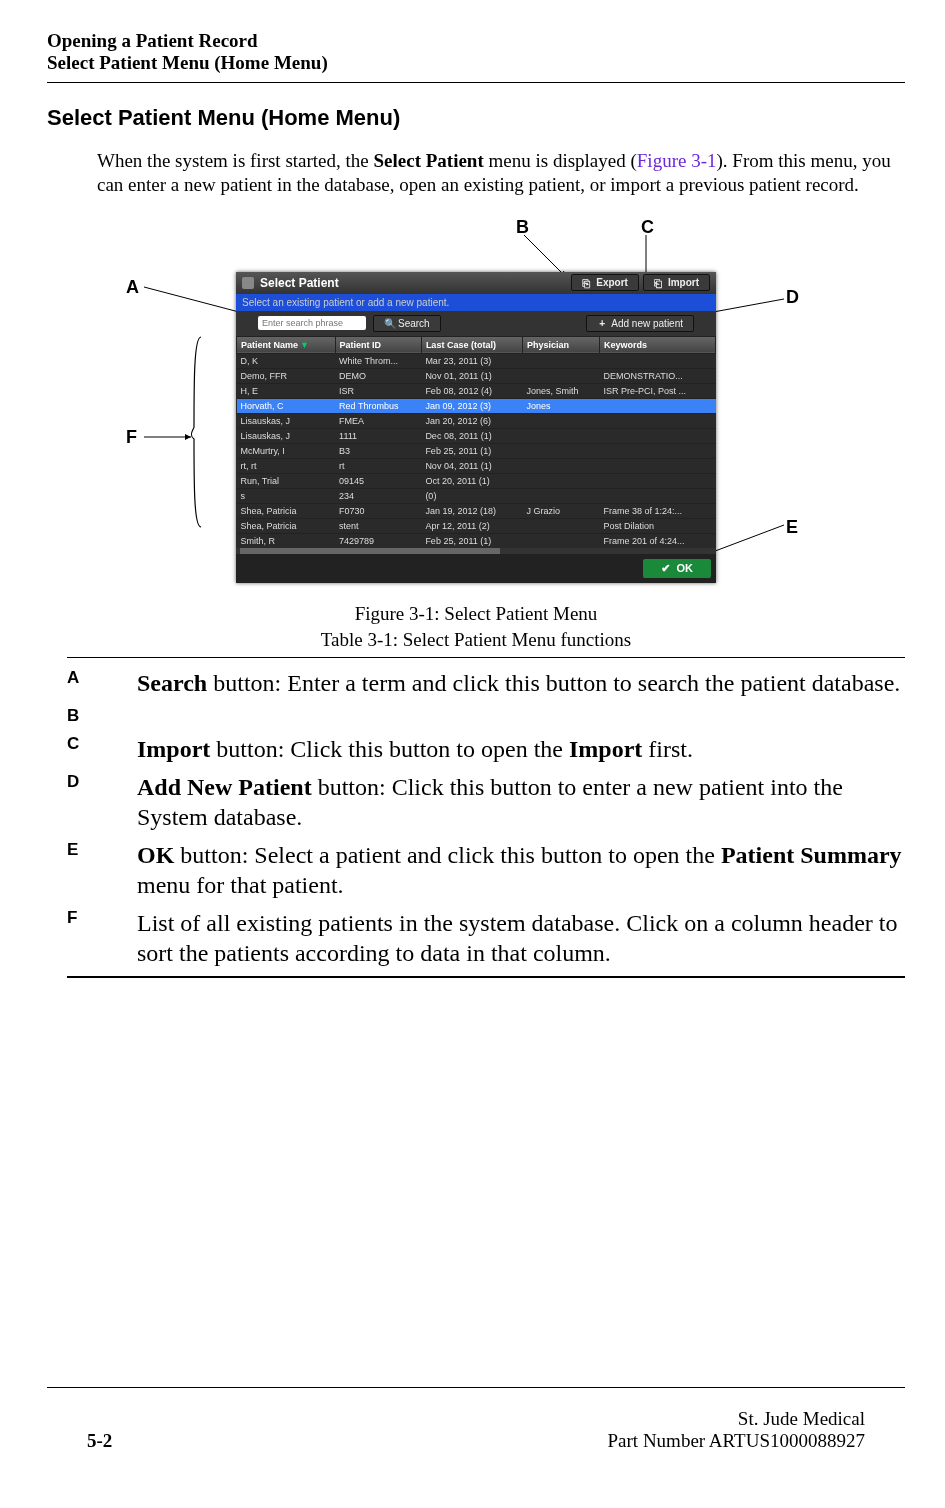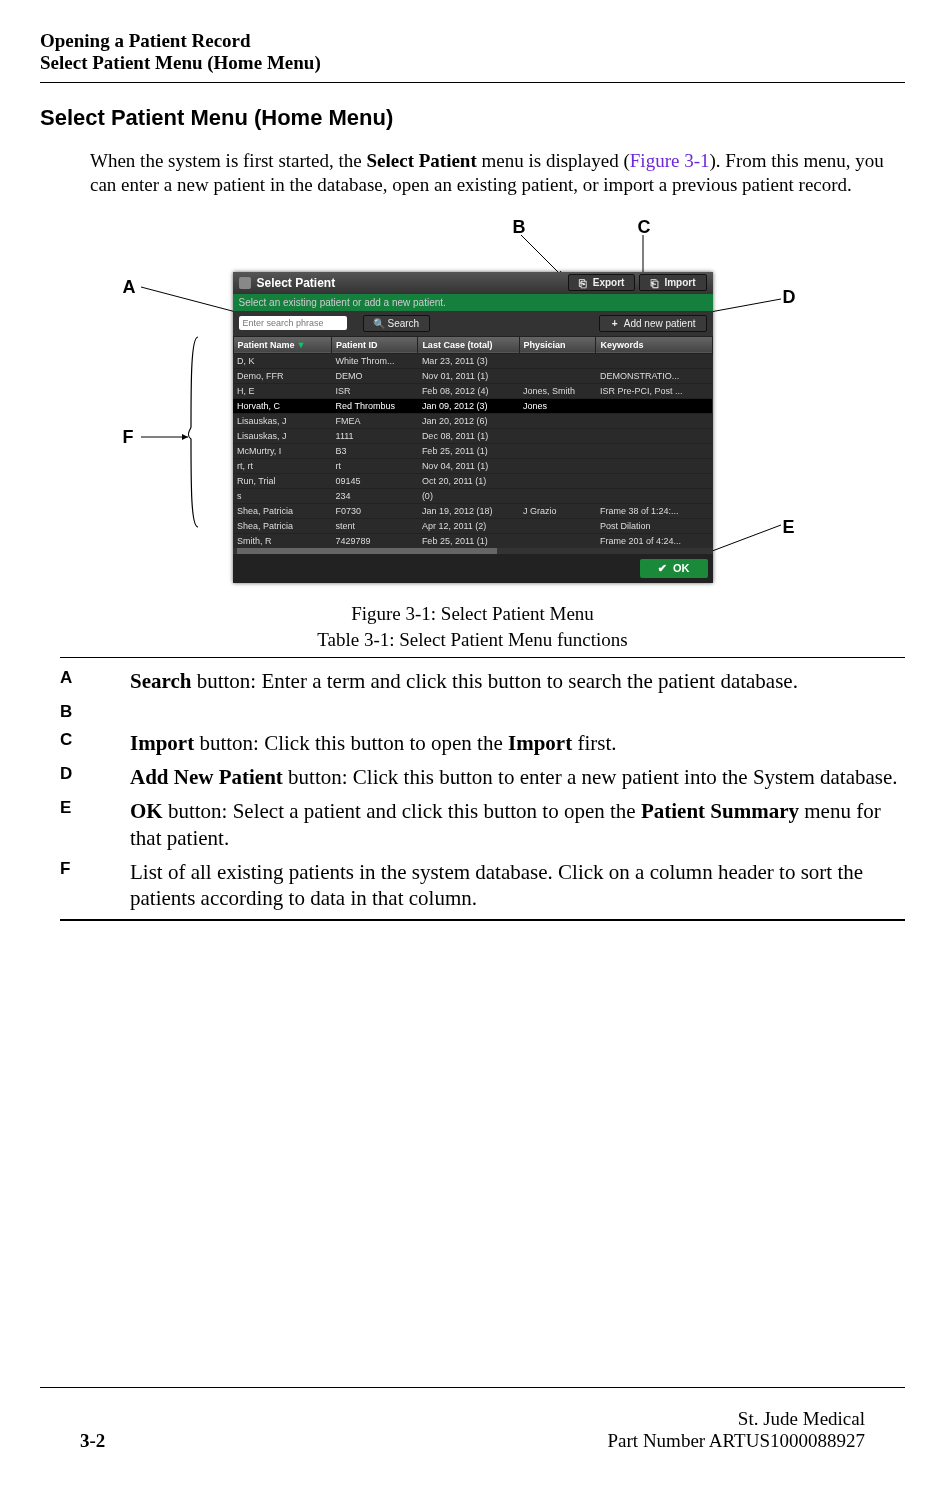--- a/index.html
+++ b/index.html
@@ -44,51 +44,51 @@
   }
   .title-icon { width: 12px; height: 12px; background: #888; border-radius: 2px; margin-right: 6px; }
   .flex-spacer { flex: 1; }
   .tb-btn {
     display: inline-flex; align-items: center;
     background: #3a3a3a; color: #eee;
     padding: 2px 10px; margin-left: 4px; font-size: 10px;
     border: 1px solid #111; border-radius: 2px;
   }
   .tb-btn .ico { width: 10px; height: 10px; margin-right: 4px; display:inline-block;}
-  .subtitle-bar { background: #15803d; padding: 3px 6px; font-size: 10px; color: #ccc; }
-  .search-row { display: flex; align-items: center; background: #333; padding: 4px 6px; gap: 16px; }
+  .subtitle-bar { background: #1d4ed8; padding: 3px 6px; font-size: 10px; color: #ccc; }
+  .search-row { display: flex; align-items: center; background: #333; padding: 4px 22px; gap: 7px; }
   .search-input { background: #fff; color: #777; font-size: 9px; padding: 2px 4px; width: 100px; border-radius: 2px; }
   .search-btn { background: #3a3a3a; color: #eee; padding: 2px 10px; font-size: 10px; border: 1px solid #111; border-radius: 2px; display:inline-flex; align-items:center;}
   .addnew-btn { background: #3a3a3a; color: #eee; padding: 2px 10px; font-size: 10px; border: 1px solid #111; border-radius: 2px; display:inline-flex; align-items:center;}
   .plus-ico { display:inline-block; width:10px; text-align:center; margin-right:4px; font-weight:bold;}
   .mag-ico { display:inline-block; width:10px; margin-right:4px;}
   table.patient-table { width: 100%; border-collapse: collapse; font-size: 9px; color: #ddd; }
   table.patient-table th {
     background: linear-gradient(#666,#444); color: #fff; font-weight: bold;
     padding: 3px 4px; text-align: left; border: 1px solid #222; font-size: 9px;
   }
   table.patient-table td { padding: 2px 4px; border-top: 1px solid #222; white-space: nowrap; overflow: hidden; }
-  table.patient-table tr.selected td { background: #000000; color: #fff; }
+  table.patient-table tr.selected td { background: #3b82f6; color: #fff; }
   .sort-arrow { color: #0c6; margin-left: 2px; }
   .bottom-bar { background: #222; padding: 5px; text-align: right; }
   .ok-btn { display: inline-flex; align-items:center; background: #1a8a3a; color: #fff; padding: 3px 18px; font-size: 11px; font-weight: bold; border-radius: 2px; }
   .check-ico { margin-right: 6px; }
   .scrollbar-hint { height: 6px; background: #333; display:flex;}
   .scrollbar-hint .thumb { width: 260px; height:6px; background:#666; margin-left:4px;}
 
   .caption { text-align: center; font-size: 19px; margin-top: 4px; }
   .table-desc { margin: 10px 0 0 20px; }
   .table-desc .row { display: flex; margin: 2px 0 8px 0; align-items: flex-start; }
   .table-desc .key { font-family: Arial, Helvetica, sans-serif; font-weight: bold; width: 70px; flex-shrink: 0; font-size: 17px; }
-  .table-desc .val { font-size: 21px; line-height: 1.25; }
+  .table-desc .val { font-size: 24px; line-height: 1.25; }
   .b { font-weight: bold; }
 
   .footer { display: flex; justify-content: space-between; margin-top: 200px; font-size: 19px; align-items: flex-end; position: absolute; bottom: 28px; left: 40px; right: 40px;}
   .footer .left { font-weight: bold; }
-  .page-rel { position: relative; min-height: 1450px; }
+  .page-rel { position: relative; min-height: 1450px; margin-left: 7px; }
 </style>
 </head>
 <body>
 <div class="page-rel">
 
 <div class="header-line1">Opening a Patient Record</div>
 <div class="header-line2">Select Patient Menu (Home Menu)</div>
 <hr class="rule">
 
 <div class="section-title">Select Patient Menu (Home Menu)</div>
@@ -292,20 +292,20 @@
   </div>
   <div class="row">
     <div class="key">F</div>
     <div class="val"><span>List of </span><span>all existing patients in the system database. Click on a column header to sort the patients according to data in that column.</span></div>
   </div>
 </div>
 <hr class="rule-thick" style="margin-left:20px;">
 
 <hr class="rule" style="position:absolute; bottom:70px; left:0; right:0;">
 <div class="footer">
-  <div class="left">3-2</div>
+  <div class="left">5-2</div>
   <div style="text-align:right;">
     <div>St. Jude Medical</div>
     <div>Part Number ARTUS1000088927</div>
   </div>
 </div>
 
 </div>
 
 </body></html>

